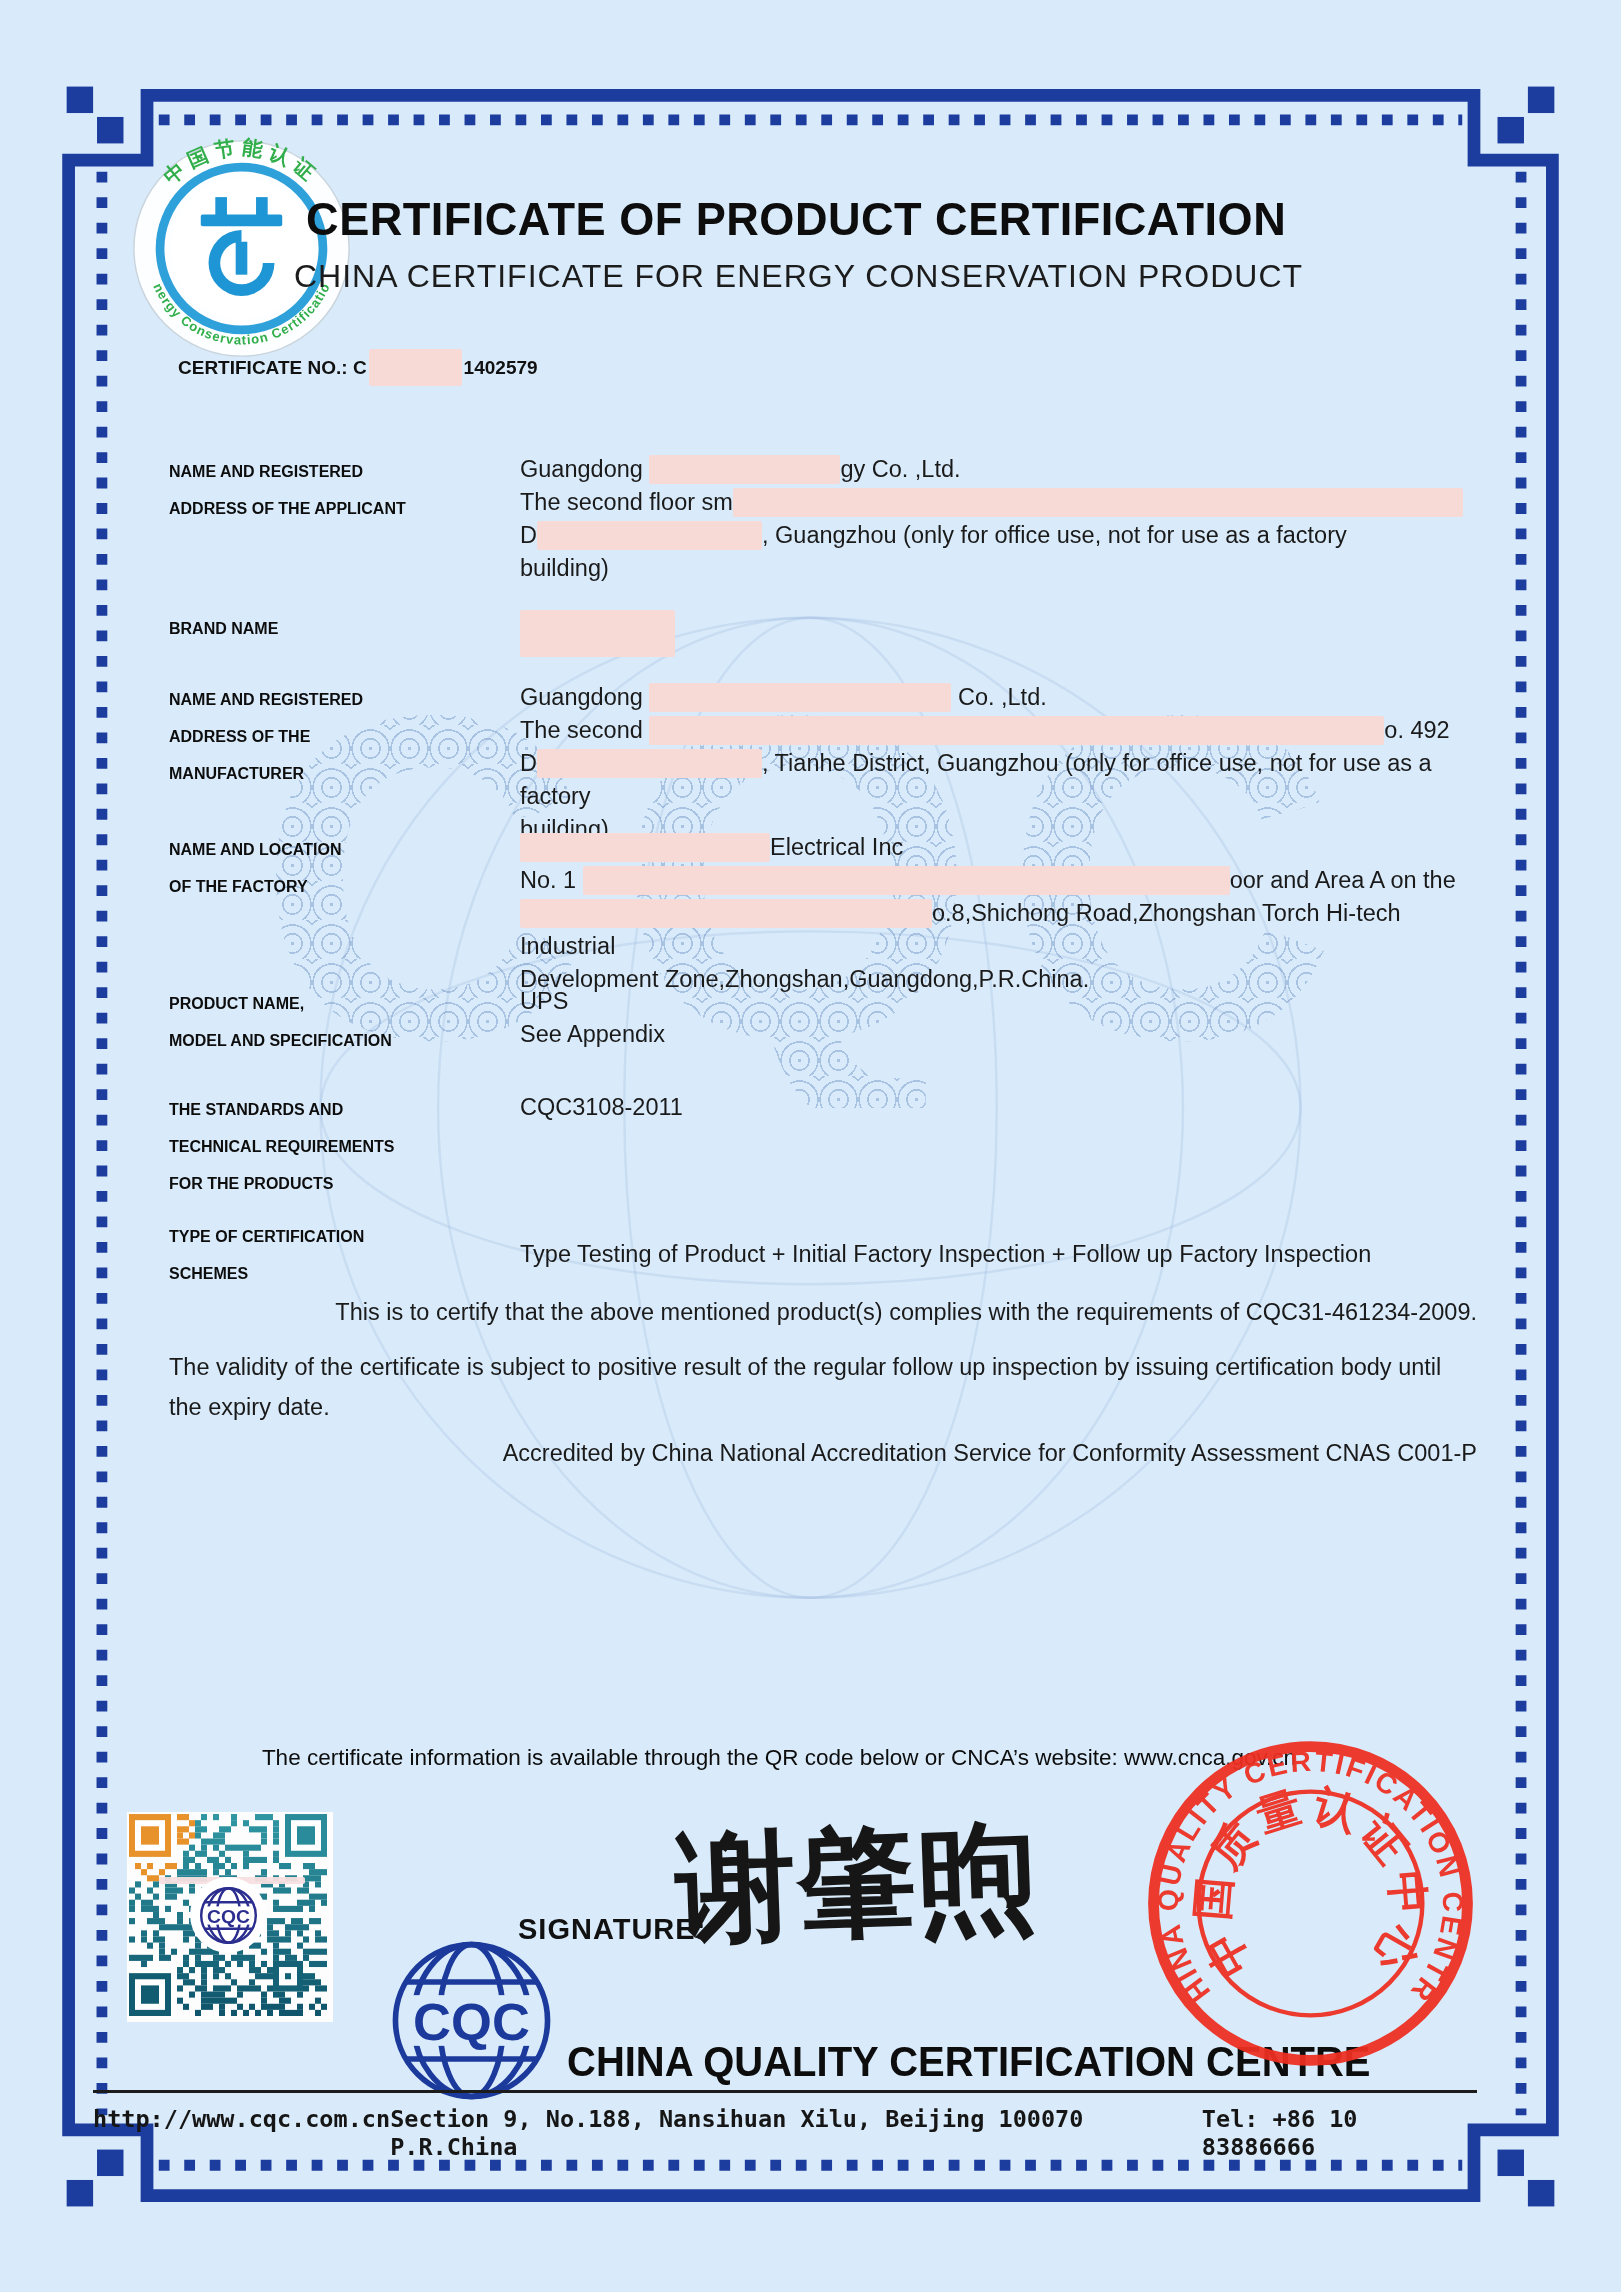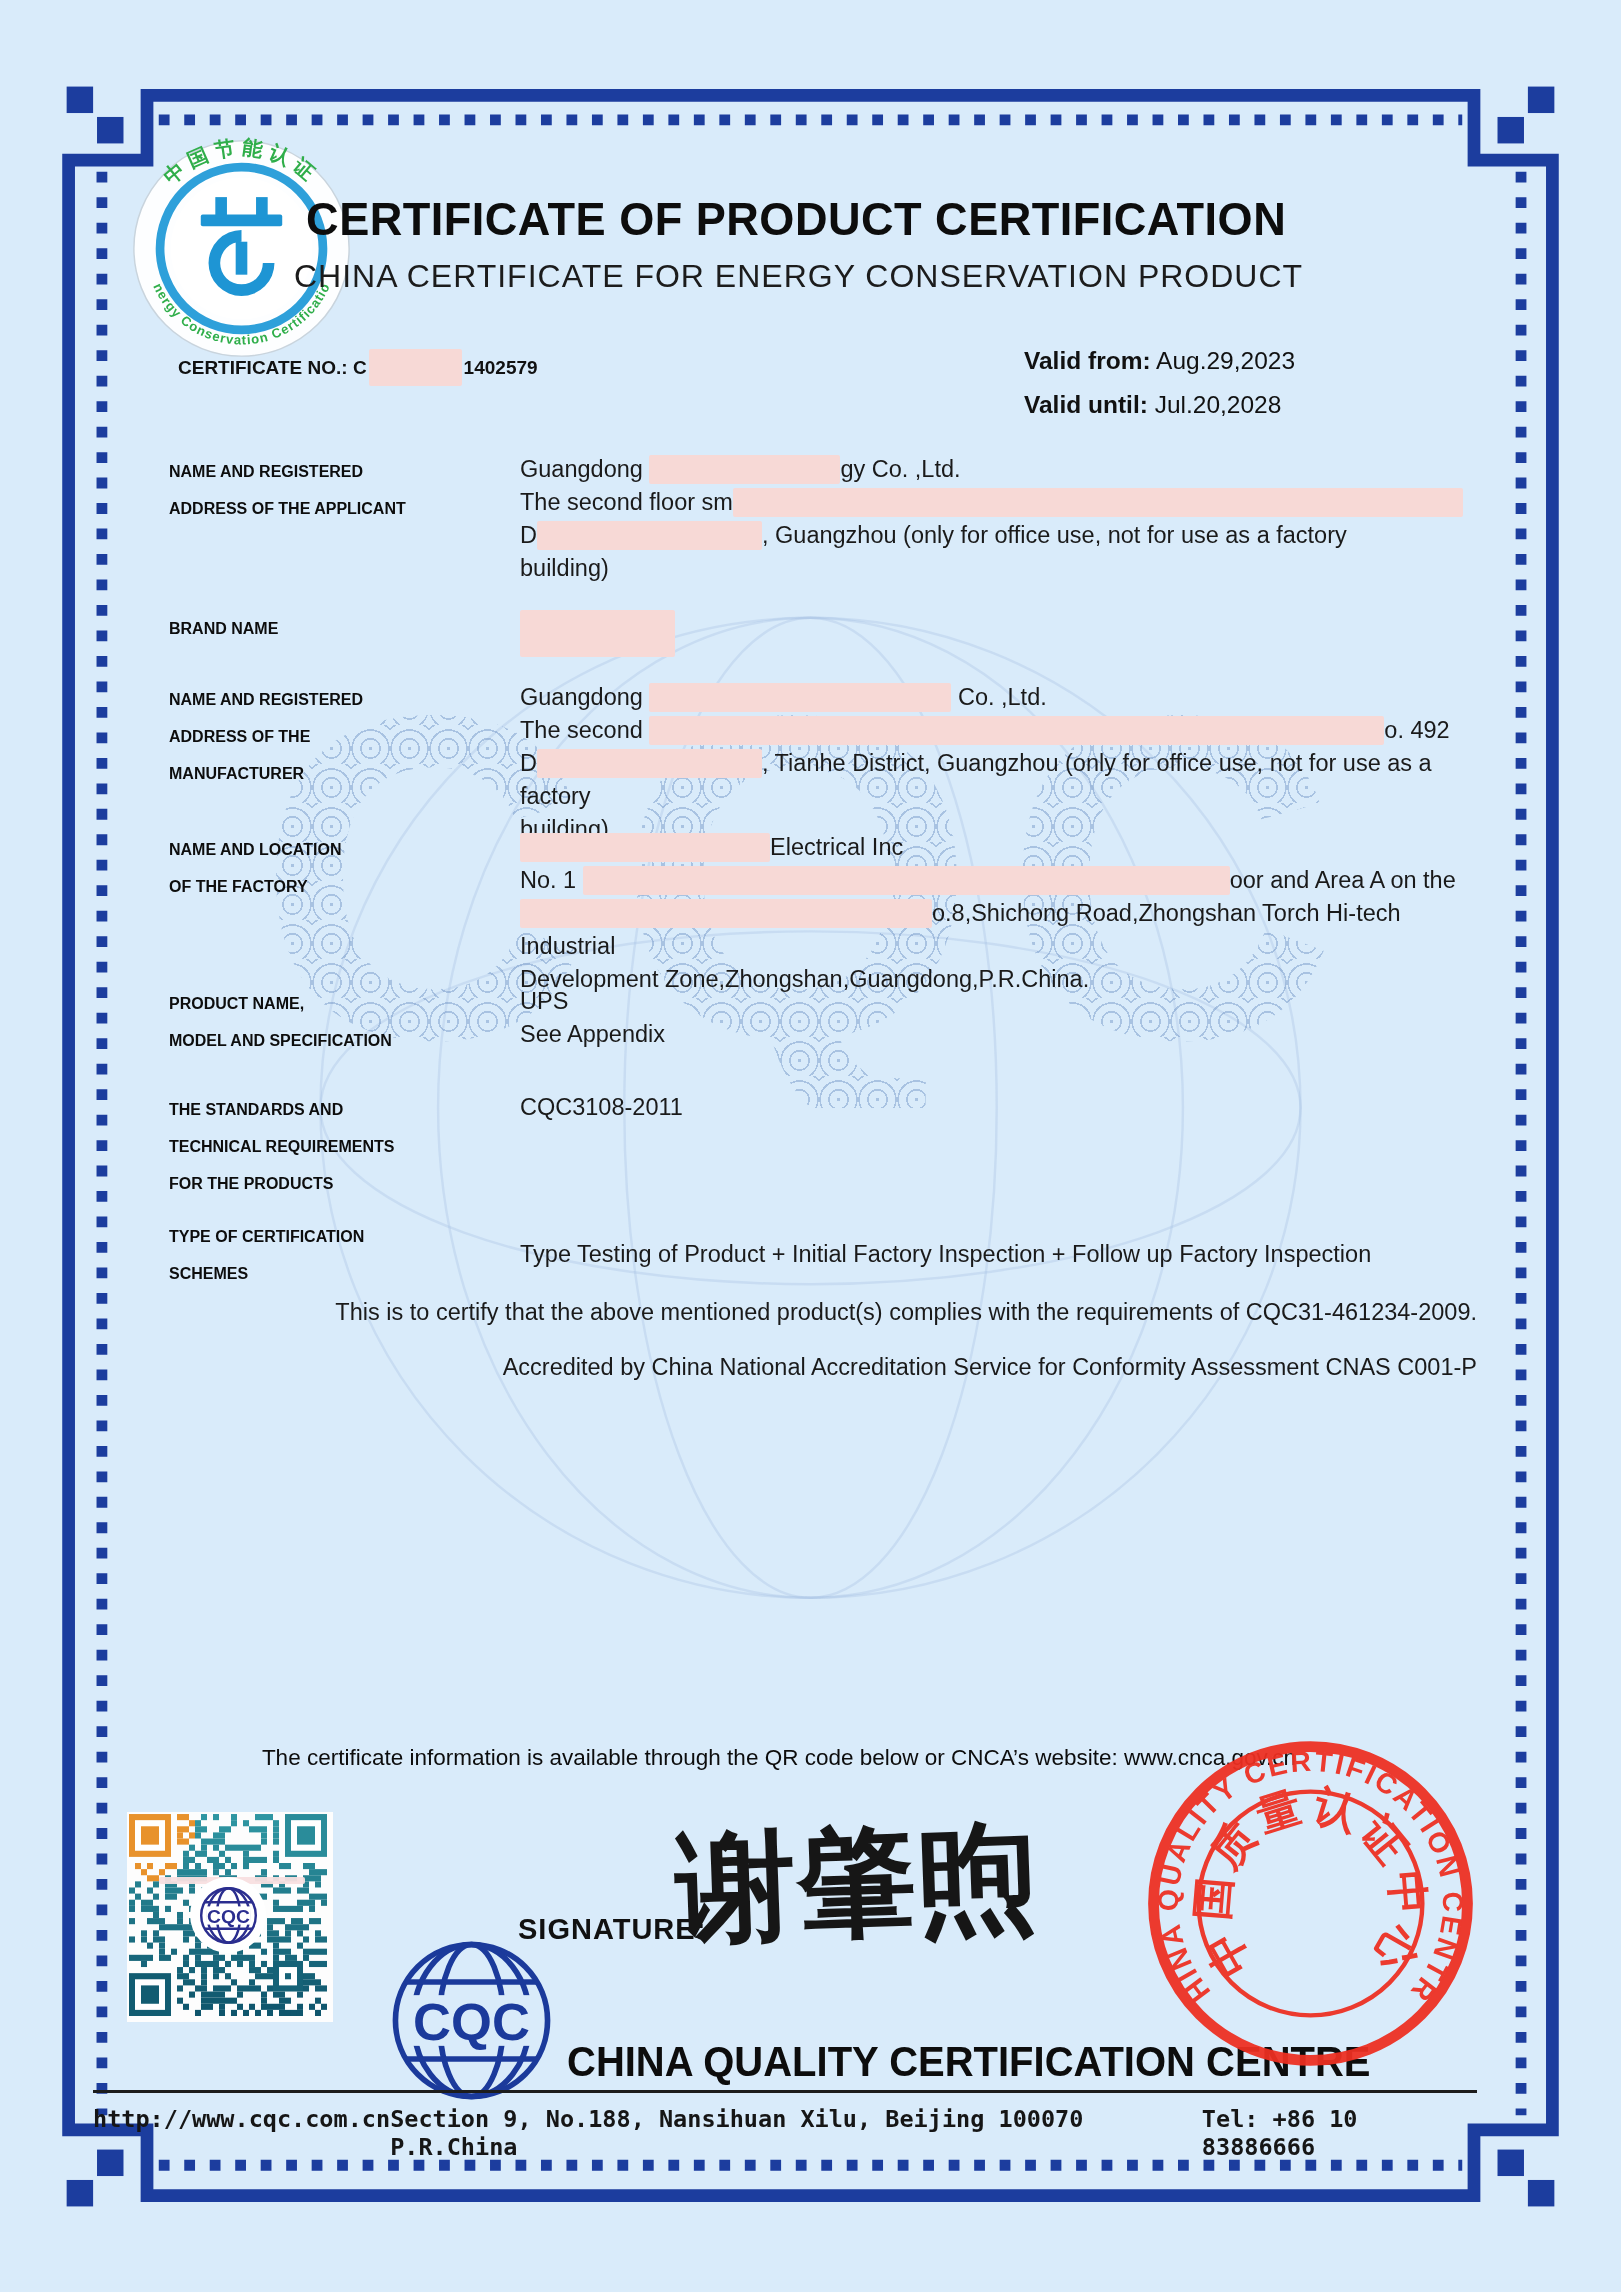--- a/index.html
+++ b/index.html
@@ -154,30 +154,20 @@
 
   <div class="abs titles">
     <h1 class="title">CERTIFICATE OF PRODUCT CERTIFICATION</h1>
     <h2 class="subtitle">CHINA CERTIFICATE FOR ENERGY CONSERVATION PRODUCT</h2>
   </div>
 
   <div class="abs certno">
     <span>CERTIFICATE NO.:</span>&nbsp;<span>C</span><span class="redact"></span><span>1402579</span>
   </div>
 
-  <div class="abs valid">
-    <div class="vrow">
-      <b>Valid from:</b>
-      <span>Aug.29,2023</span>
-    </div>
-    <div class="vrow">
-      <b>Valid until:</b>
-      <span>Jul.20,2028</span>
-    </div>
-  </div>
 
   <div class="abs fields" id="fields">
       <div class="frow">
         <div class="flabel">
           <div>NAME AND REGISTERED</div>
           <div>ADDRESS OF THE APPLICANT</div>
         </div>
         <div class="fvalue">
           <div class="vline">Guangdong <span class="redact" style="width: 191px; height: 29px;"></span>gy Co. ,Ltd.</div>
           <div class="vline">The second floor sm<span class="redact" style="width: 730px; height: 29px;"></span></div>
@@ -244,20 +234,21 @@
           <div>SCHEMES</div>
         </div>
         <div class="fvalue">
           <div class="vline">Type Testing of Product + Initial Factory Inspection + Follow up Factory Inspection</div>
         </div>
       </div>
     </div>
 
   <div class="abs statements">
     <p class="s1">This is to certify that the above mentioned product(s) complies with the requirements of CQC31-461234-2009.</p>
+    <p class="s2">The validity of the certificate is subject to positive result of the regular follow up inspection by issuing certification body until the expiry date.</p>
     <p class="s3">Accredited by China National Accreditation Service for Conformity Assessment CNAS C001-P</p>
   </div>
 
   <div class="abs qr-note">The certificate information is available through the QR code below or CNCA’s website: www.cnca.gov.cn</div>
 
   <div class="abs qr">
     <div class="qr-wrap">
       <svg id="qr-svg" width="198" height="202" viewBox="0 0 202 206">
           <rect x="48.97" y="0.00" width="6.12" height="6.24" fill="#e8922c"></rect>
           <rect x="55.09" y="0.00" width="6.12" height="6.24" fill="#e8922c"></rect>

